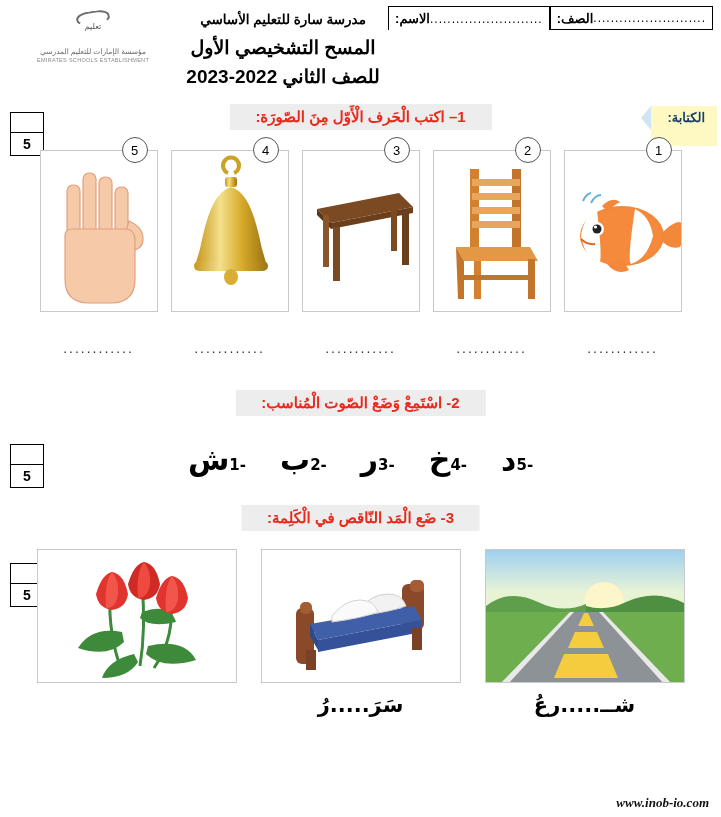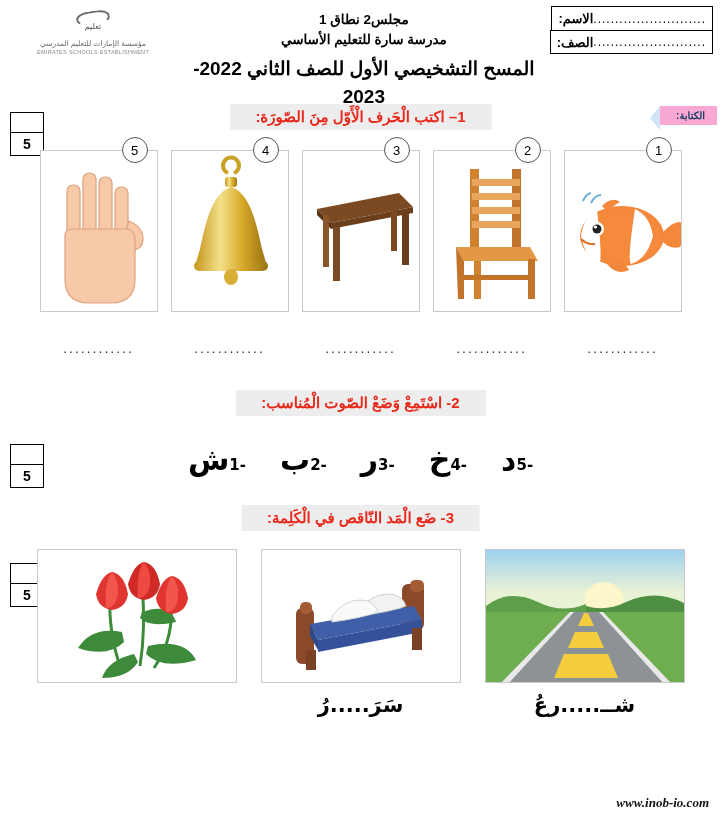--- a/index.html
+++ b/index.html
@@ -48,21 +48,21 @@
     height: 49px;
     border: 1px solid #000;
     border-top: none;
     display: flex;
     align-items: center;
     justify-content: center;
     font-size: 18px;
     font-weight: bold;
     margin-top: -1px;
   }
-  .hdr-right-wrap { display: flex; flex-direction: column; align-items: flex-end; }
+  .hdr-right-wrap { display: flex; align-items: center; }
 
   .hdr-center {
     flex: 1;
     text-align: center;
     direction: rtl;
     padding-top: 4px;
   }
   .hdr-center div { font-size: 13.5px; font-weight: bold; line-height: 1.5; }
   .hdr-center .title-sub { margin-top: 4px; font-size: 19px; }
 
@@ -82,21 +82,21 @@
     width: 34px; height: 14px;
     border: 2px solid #6e6e6e;
     border-radius: 50% / 70%;
     border-bottom-color: transparent;
     transform: rotate(-8deg);
   }
   .logo-mark .word {
     position: absolute; left: 0; top: 14px; width: 46px;
     text-align: center; font-size: 8px; color: #555; direction: rtl;
   }
-  .logo-ar { font-size: 7.5px; color: #6b6b6b; direction: rtl; margin-top: 1px; letter-spacing: .2px;}
+  .logo-ar { font-size: 7.5px; color: #6b6b6b; direction: rtl; margin-top: 9px; letter-spacing: .2px;}
   .logo-en { font-size: 5.5px; color: #8a8a8a; letter-spacing: .3px; margin-top: 1px; }
 
   
   .banner-row {
     position: relative;
     height: 30px;
     margin-top: 12px;
   }
   .banner {
     position: absolute;
@@ -108,25 +108,25 @@
     font-size: 15px;
     padding: 4px 26px;
     direction: rtl;
     white-space: nowrap;
   }
   .banner.q1 { top: 0; }
   .kitaba {
     position: absolute;
     right: 4px;
     top: 2px;
-    background: #f9a8d4;
+    background: #fef9c3;
     color: #1b3f66;
     font-weight: bold;
-    font-size: 10px;
-    padding: 4px 12px 4px 16px;
+    font-size: 13px;
+    padding: 4px 12px 21px 16px;
     direction: rtl;
   }
   .kitaba::before {
     content: "";
     position: absolute;
     left: -10px; top: 0;
     border-top: 12px solid transparent;
     border-bottom: 12px solid transparent;
     border-right: 10px solid #cfe4f5;
   }
@@ -245,21 +245,20 @@
       <span class="lbl">الاسم:</span>
       <span class="dots">..........................</span>
     </div>
     <div class="hdr-line last">
       <span class="lbl">الصف:</span>
       <span class="dots">..........................</span>
     </div>
   </div>
 
   <div class="hdr-center">
-    <div>مجلس2 نطاق 1</div>
     <div>مدرسة سارة للتعليم الأساسي</div>
     <div class="title-sub">المسح التشخيصي الأول للصف الثاني 2022-2023</div>
   </div>
 
   <div class="hdr-left">
     <div class="logo-mark">
       <div class="swoosh"></div>
       <div class="word">تعليم</div>
     </div>
     <div class="logo-ar">مؤسسة الإمارات للتعليم المدرسي</div>

